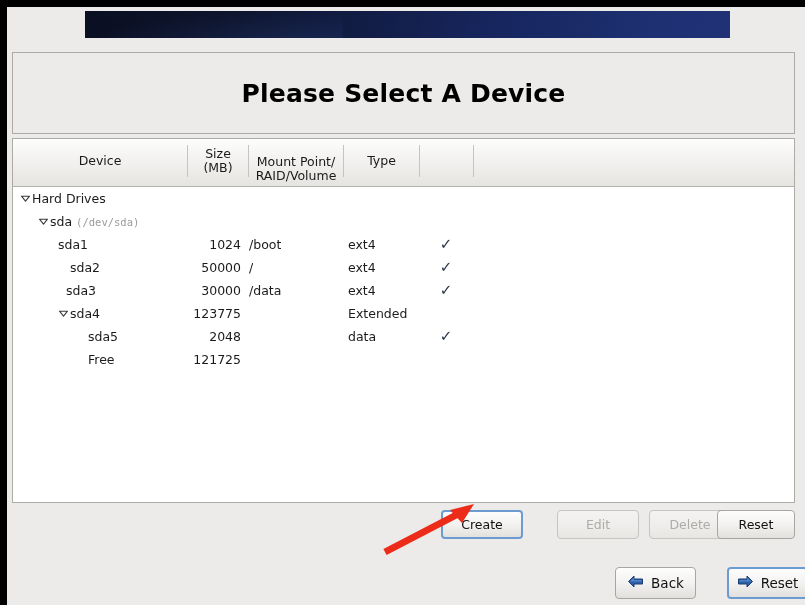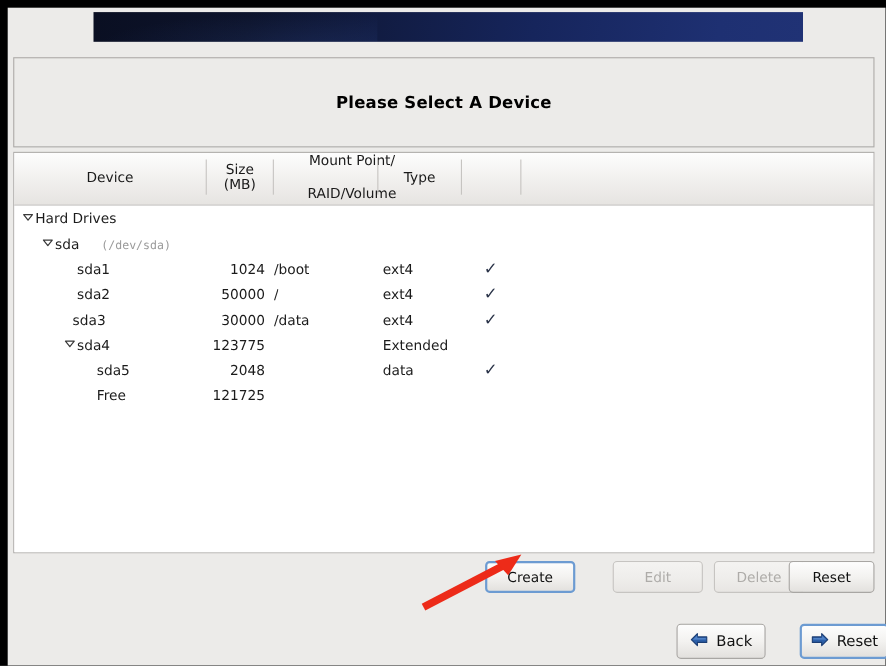--- a/index.html
+++ b/index.html
@@ -56,21 +56,21 @@
     width: 783px;
     height: 82px;
     background: #ECEBE9;
     border: 1px solid #ADABA8;
     box-sizing: border-box;
     display: flex;
     align-items: center;
     justify-content: center;
   }
   #page-title {
-    font-size: 15px;
+    font-size: 25px;
     font-weight: bold;
     color: #000000;
     letter-spacing: 0.2px;
   }
 
   
   #device-panel {
     position: absolute;
     left: 5px;
     top: 131px;
@@ -146,21 +146,20 @@
     font-size: 9px;
     color: #2A2A2A;
     vertical-align: top;
   }
   .twisty svg { vertical-align: middle; }
   .dev-sub {
     color: #9A9A9A;
     font-size: 10.5px;
     font-family: "DejaVu Sans Mono", "Liberation Mono", monospace;
     padding-left: 4px;
-    margin-left: 16px;
   }
   .check {
     color: #2A3348;
     font-size: 15px;
     line-height: 23px;
     font-weight: normal;
   }
 
   
   #action-row {
@@ -252,21 +251,21 @@
           <span>Device</span>
         </div>
         <div class="hsep" style="left:174px;"></div>
 
         <div class="hcell" style="left:175px; width:60px; flex-direction:column; justify-content:center;">
           <span>Size</span>
           <span>(MB)</span>
         </div>
         <div class="hsep" style="left:235px;"></div>
 
-        <div class="hcell" style="left:236px; width:94px; flex-direction:column; justify-content:space-between;margin-left:24px;">
+        <div class="hcell" style="left:236px; width:94px; flex-direction:column; justify-content:flex-end;">
           <span>Mount Point/</span>
           <span>RAID/Volume</span>
         </div>
         <div class="hsep" style="left:330px;"></div>
 
         <div class="hcell" style="left:331px; width:75px;">
           <span>Type</span>
         </div>
         <div class="hsep" style="left:406px;"></div>
 
@@ -286,21 +285,21 @@
           <div class="row">
             <div class="cell c-device" style="left: 24px;"><span class="twisty"><svg width="11" height="11" viewBox="0 0 11 11">
                   <path d="M1.5 3.2 L9.5 3.2 L5.5 8.2 Z" fill="none" stroke="#3A3A3A" stroke-width="1.1" stroke-linejoin="round"></path>
                 </svg></span><span>sda</span><span class="dev-sub">(/dev/sda)</span></div>
             <div class="cell c-size"></div>
             <div class="cell c-mount"></div>
             <div class="cell c-type"></div>
             <div class="cell c-format"></div>
           </div>
           <div class="row">
-            <div class="cell c-device" style="left: 44px;"><span class="twisty"></span><span>sda1</span></div>
+            <div class="cell c-device" style="left: 32px;"><span class="twisty"></span><span>sda1</span></div>
             <div class="cell c-size">1024</div>
             <div class="cell c-mount">/boot</div>
             <div class="cell c-type">ext4</div>
             <div class="cell c-format"><span class="check" style="color: rgb(42, 51, 72);">✓</span></div>
           </div>
           <div class="row">
             <div class="cell c-device" style="left: 44px;"><span class="twisty"></span><span>sda2</span></div>
             <div class="cell c-size">50000</div>
             <div class="cell c-mount">/</div>
             <div class="cell c-type">ext4</div>

